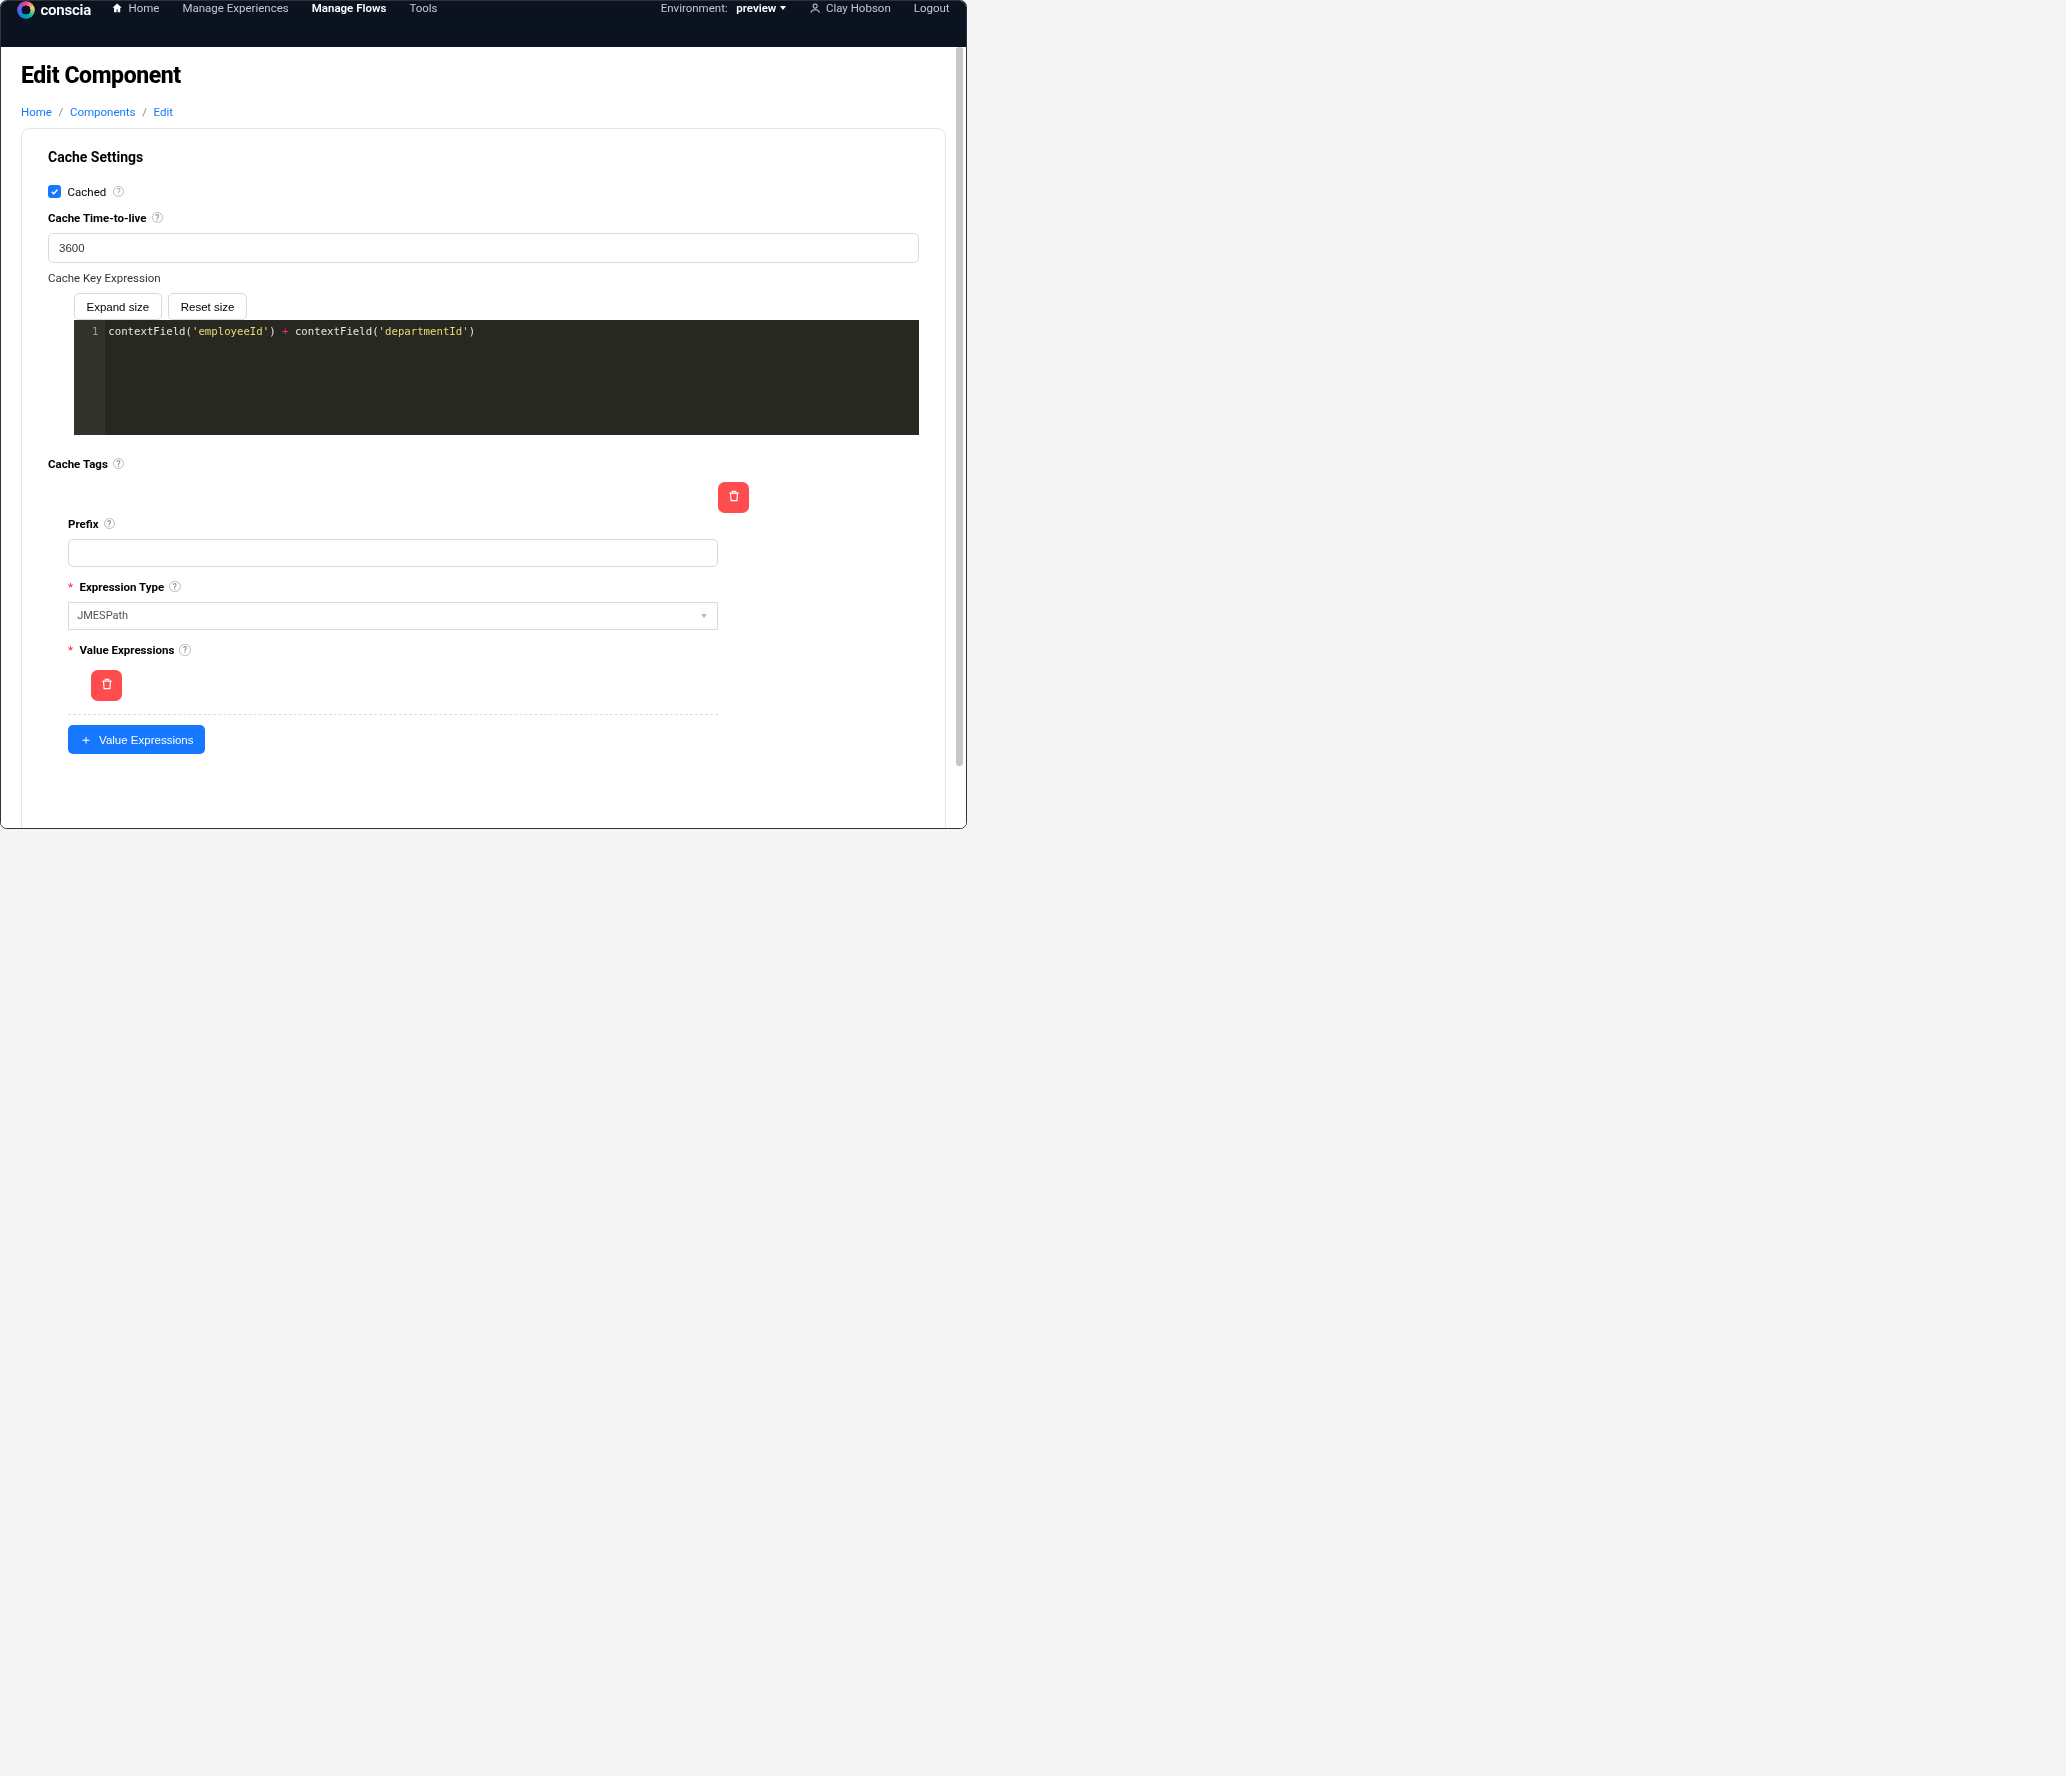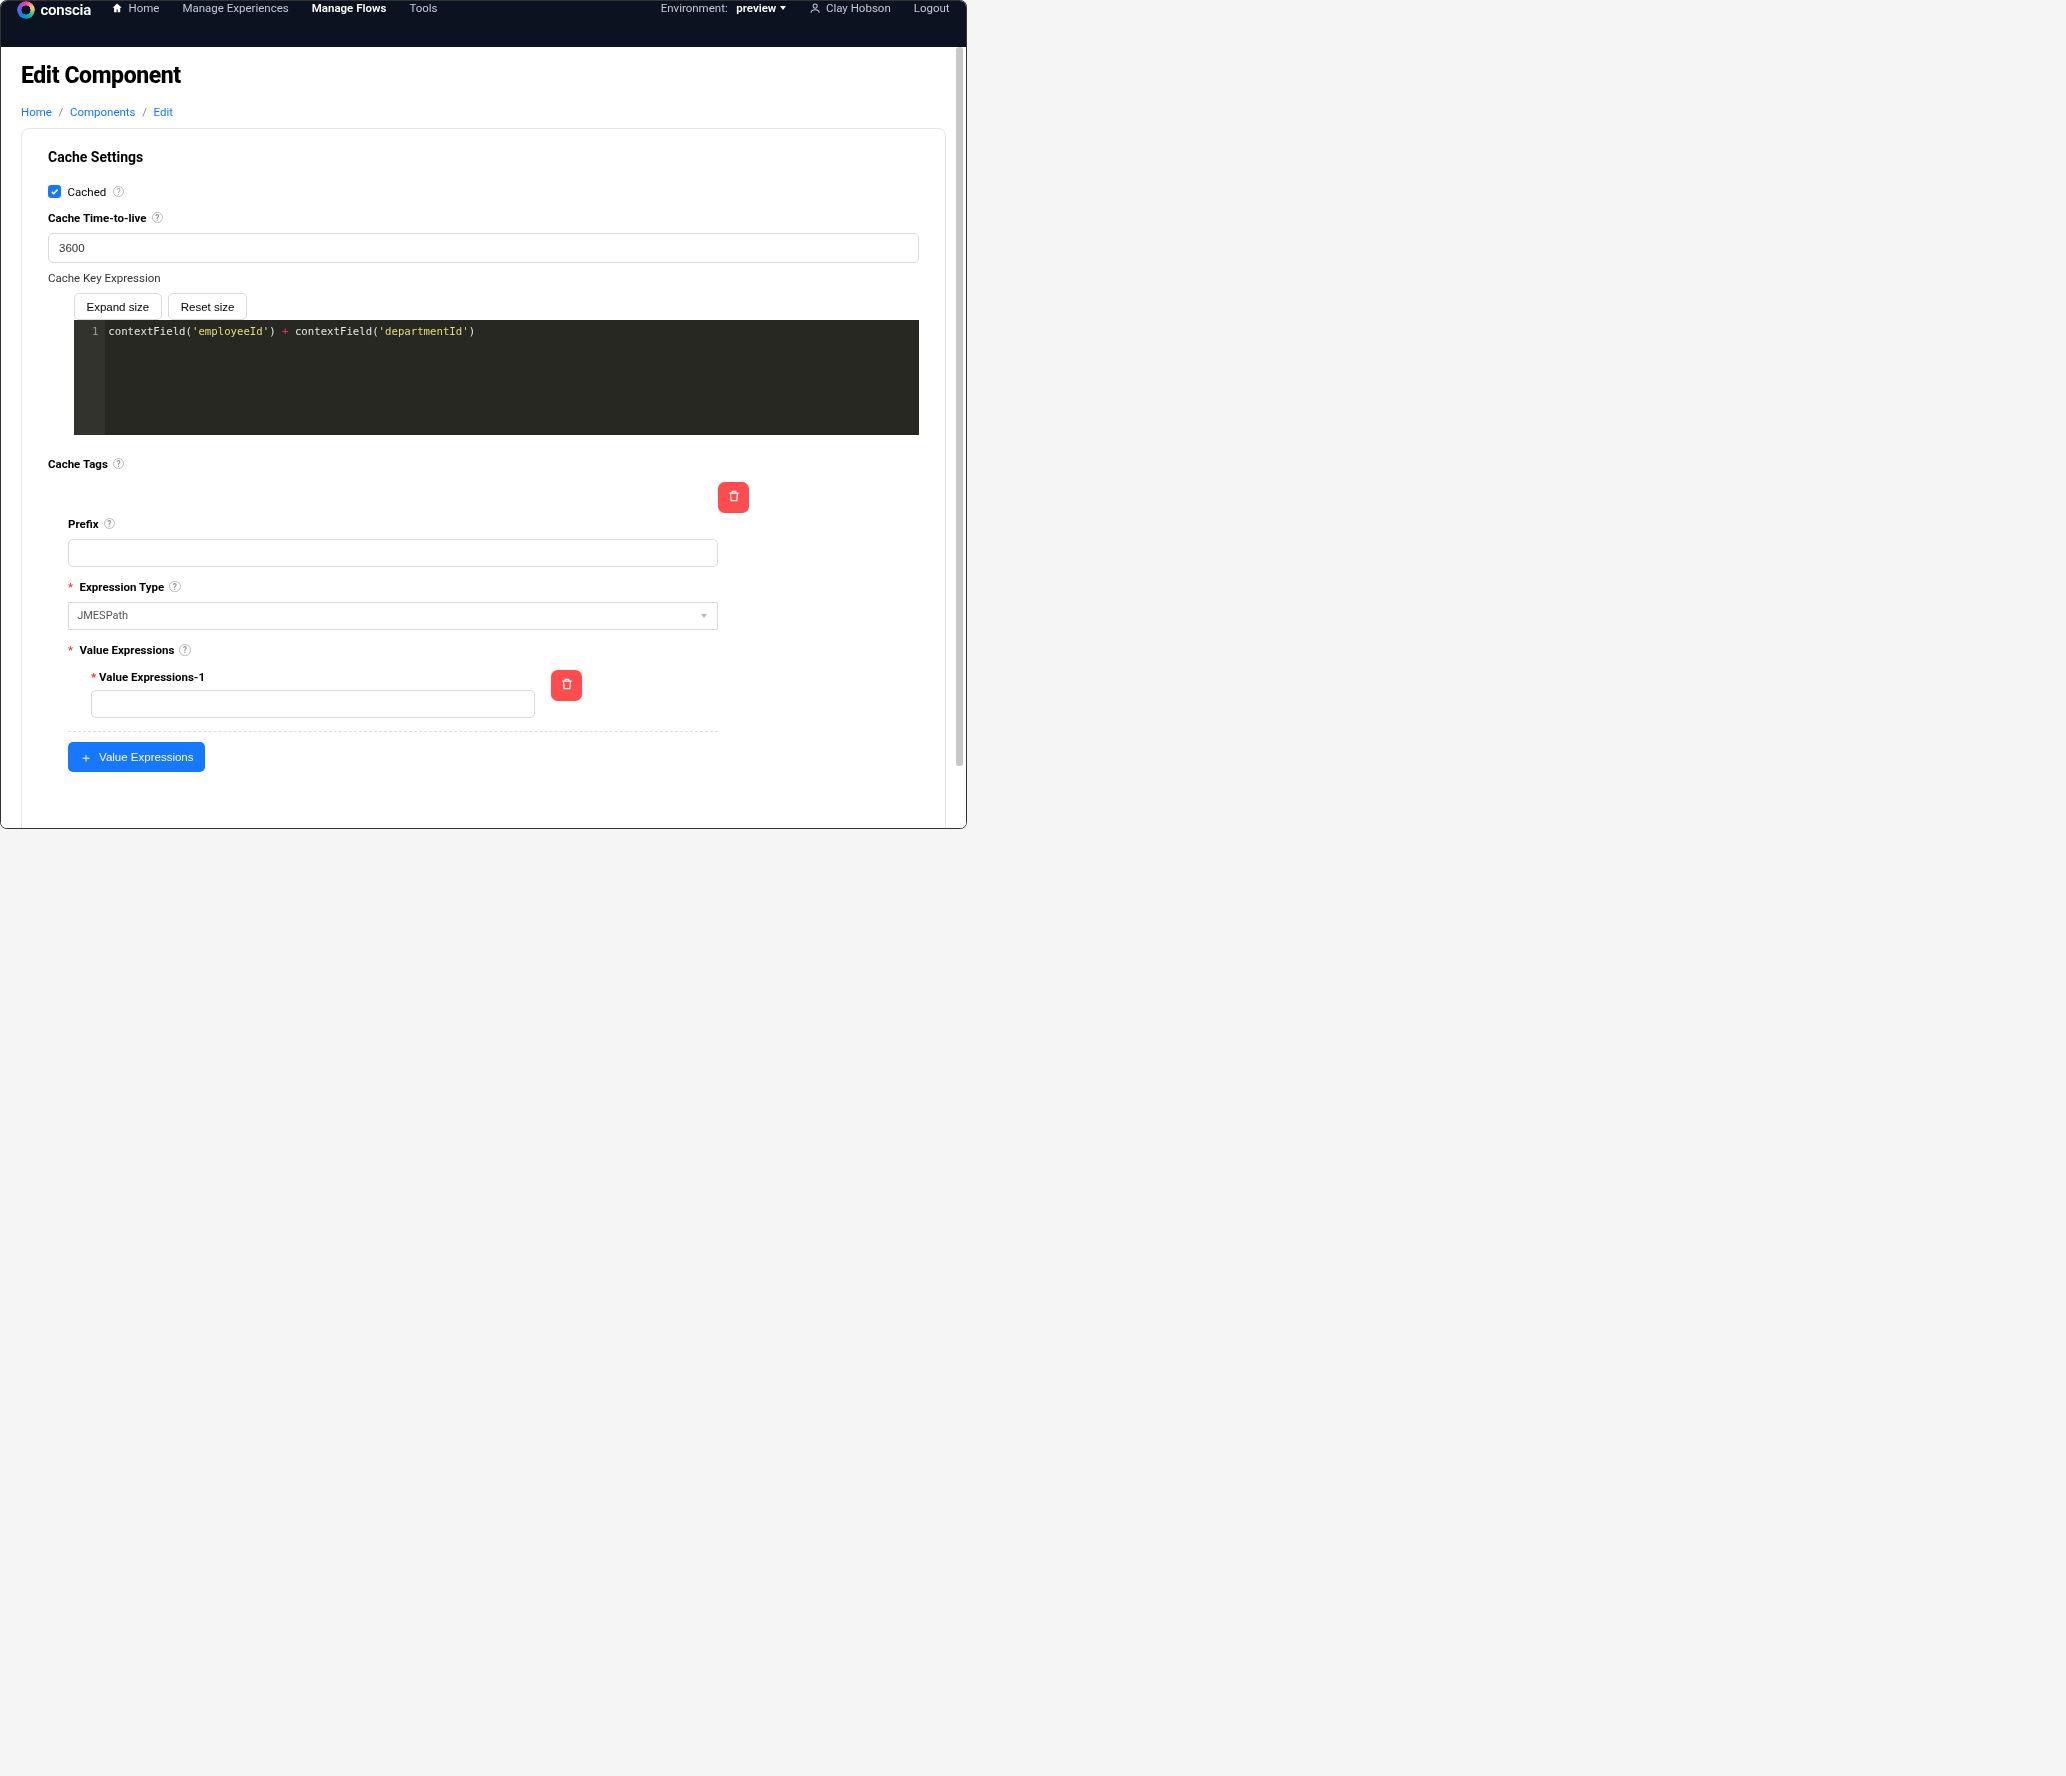--- a/index.html
+++ b/index.html
@@ -289,27 +289,20 @@
               </div>
 
               <div class="field-label" style="margin-top:13px;">
                 <span class="req">*</span>
                 <span>Value Expressions</span>
                 <span class="help-icon">?</span>
               </div>
 
               <div style="padding-left:11.5px; margin-top:13px;">
                 <div class="ve-row" style="align-items:flex-start;">
-                  <div style="flex:0 0 444px;">
-                    <div class="ve-label-row">
-                      <span class="req" style="color:#f5222d;">*</span>
-                      <span>Value Expressions-1</span>
-                    </div>
-                    <input class="text-input ve-input" style="height: 28px;" value="">
-                  </div>
                   <button class="delete-btn">
                     <span>
                       <svg width="14" height="14" viewBox="0 0 24 24" fill="none" stroke="#fff" stroke-width="2">
                           <path d="M4 7h16M9 7V4h6v3M6 7l1 13h10l1-13"></path>
                         </svg>
                     </span>
                   </button>
                 </div>
               </div>
 

